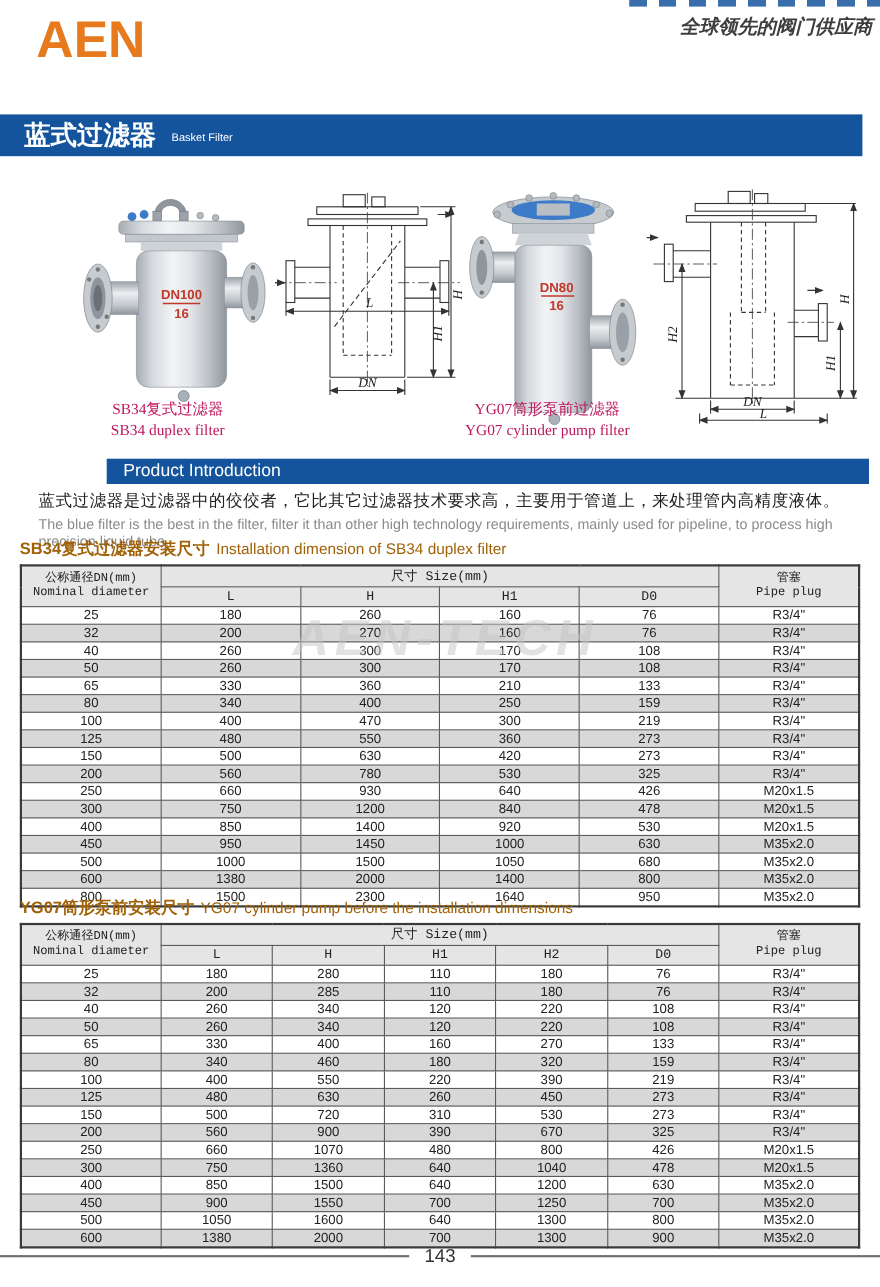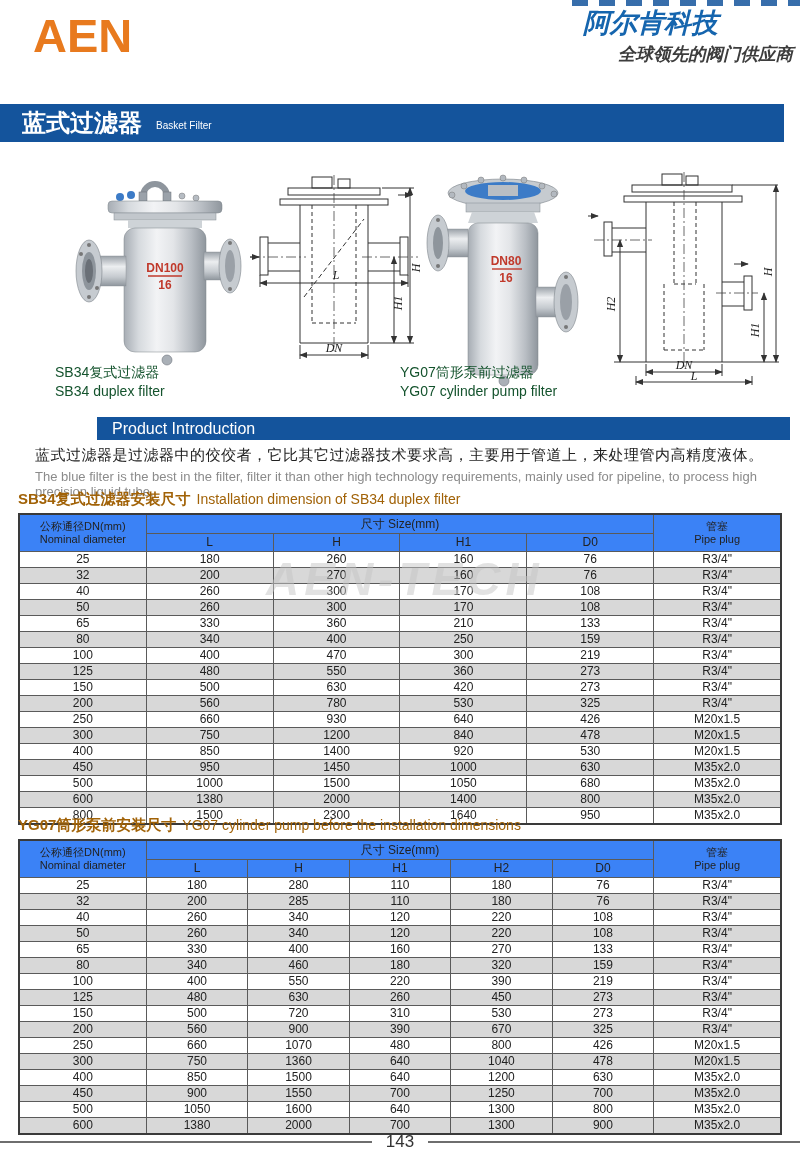--- a/index.html
+++ b/index.html
@@ -13,40 +13,40 @@
   .brand .company{font-size:27px;font-weight:bold;font-style:italic;color:var(--brand-text-blue);line-height:30px;}
   .brand .tagline{font-size:17.5px;font-weight:bold;font-style:italic;color:#3d3d3d;margin-top:4px;text-align:right;}
   .brand .subtitle{font-size:13.5px;color:#999;margin-top:5px;letter-spacing:1px;}
   
   .titlebar{position:absolute;left:0;top:104px;width:784px;height:38px;background:var(--brand-blue);
     display:flex;align-items:center;color:#fff;}
   .titlebar .cn{font-size:24px;font-weight:bold;margin-left:22px;}
   .titlebar .en{font-size:10px;margin-left:14px;margin-top:5px;}
   
   .pic{position:absolute;}
-  .caption{position:absolute;color:#14532d;font-size:14px;line-height:19px;}
+  .caption{position:absolute;text-align:center;color:#be185d;font-size:14px;line-height:19px;font-family:Liberation Serif, serif;}
   
   .section{position:absolute;left:18px;top:417px;width:772px;height:23px;display:flex;}
   .section .black{background:#737373;color:#fff;font-size:13.5px;font-weight:normal;width:79px;
     display:flex;align-items:center;justify-content:center;letter-spacing:1px;margin-top:24px;}
   .section .blue{background:var(--brand-blue);color:#fff;font-size:16px;flex:1;max-width:693px;
     display:flex;align-items:center;padding-left:15px;}
   .intro-cn{position:absolute;left:35px;top:446px;font-size:15px;color:#222;letter-spacing:.5px;}
   .intro-en{position:absolute;left:35px;top:469px;font-size:13px;color:#8b8b8b;}
   
   .tbl-title{position:absolute;left:18px;color:#a16207;font-size:15px;}
   .tbl-title .cn{font-weight:bold;}
   .tbl-title .en{font-weight:normal;font-size:14px;margin-left:6px;}
   #t1-title{top:490px;} #t2-title{top:816px;}
   
   table{position:absolute;left:18px;width:764px;border-collapse:collapse;table-layout:fixed;
     font-size:12px;color:#222;border:2px solid #3a3a3a;}
   #t1{top:513px;} #t2{top:839px;}
   th,td{border:1px solid #5a5a5a;text-align:center;padding:0;font-weight:normal;}
-  thead th{background:#3b82f6;}
+  thead th{background:#e5e5e5;font-family:Liberation Mono, monospace;}
   th.two{font-size:11px;line-height:13px;height:36px;}
   th.grp{height:18px;line-height:18px;}
   th.sub{height:17px;line-height:17px;}
   tbody td{height:15px;line-height:15px;}
   tbody tr:nth-child(even) td{background:#d8d8d8;}
   .watermark{position:absolute;left:266px;top:552px;font-size:46px;font-weight:800;font-style:italic;
     color:#c6c6c6;opacity:.5;letter-spacing:5px;pointer-events:none;}
   
   .footer{position:absolute;left:0;top:1132px;width:800px;display:flex;align-items:center;}
   .footer .line{flex:1;height:2px;background:#6e6e6e;}
@@ -56,21 +56,20 @@
 </style>
 </head>
 <body>
 
 <div class="page">
 
   <div class="crop-artifact"></div>
 
   <div class="logo">AEN</div>
   <div class="brand">
-    <div class="company">阿尔肯科技</div>
     <div class="tagline">全球领先的阀门供应商</div>
   </div>
 
   <div class="titlebar">
     <span class="cn">蓝式过滤器</span>
     <span class="en">Basket Filter</span>
   </div>
 
   <svg class="pic" style="left:62px;top:168px" width="180" height="200" viewBox="0 0 180 200">
     <defs>

